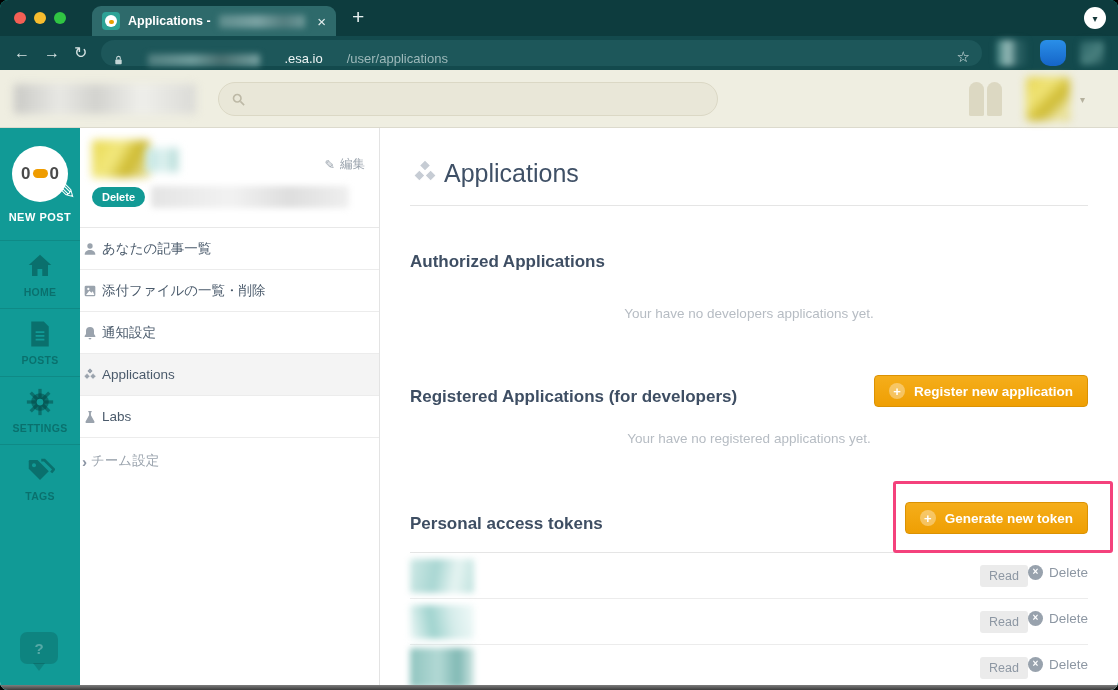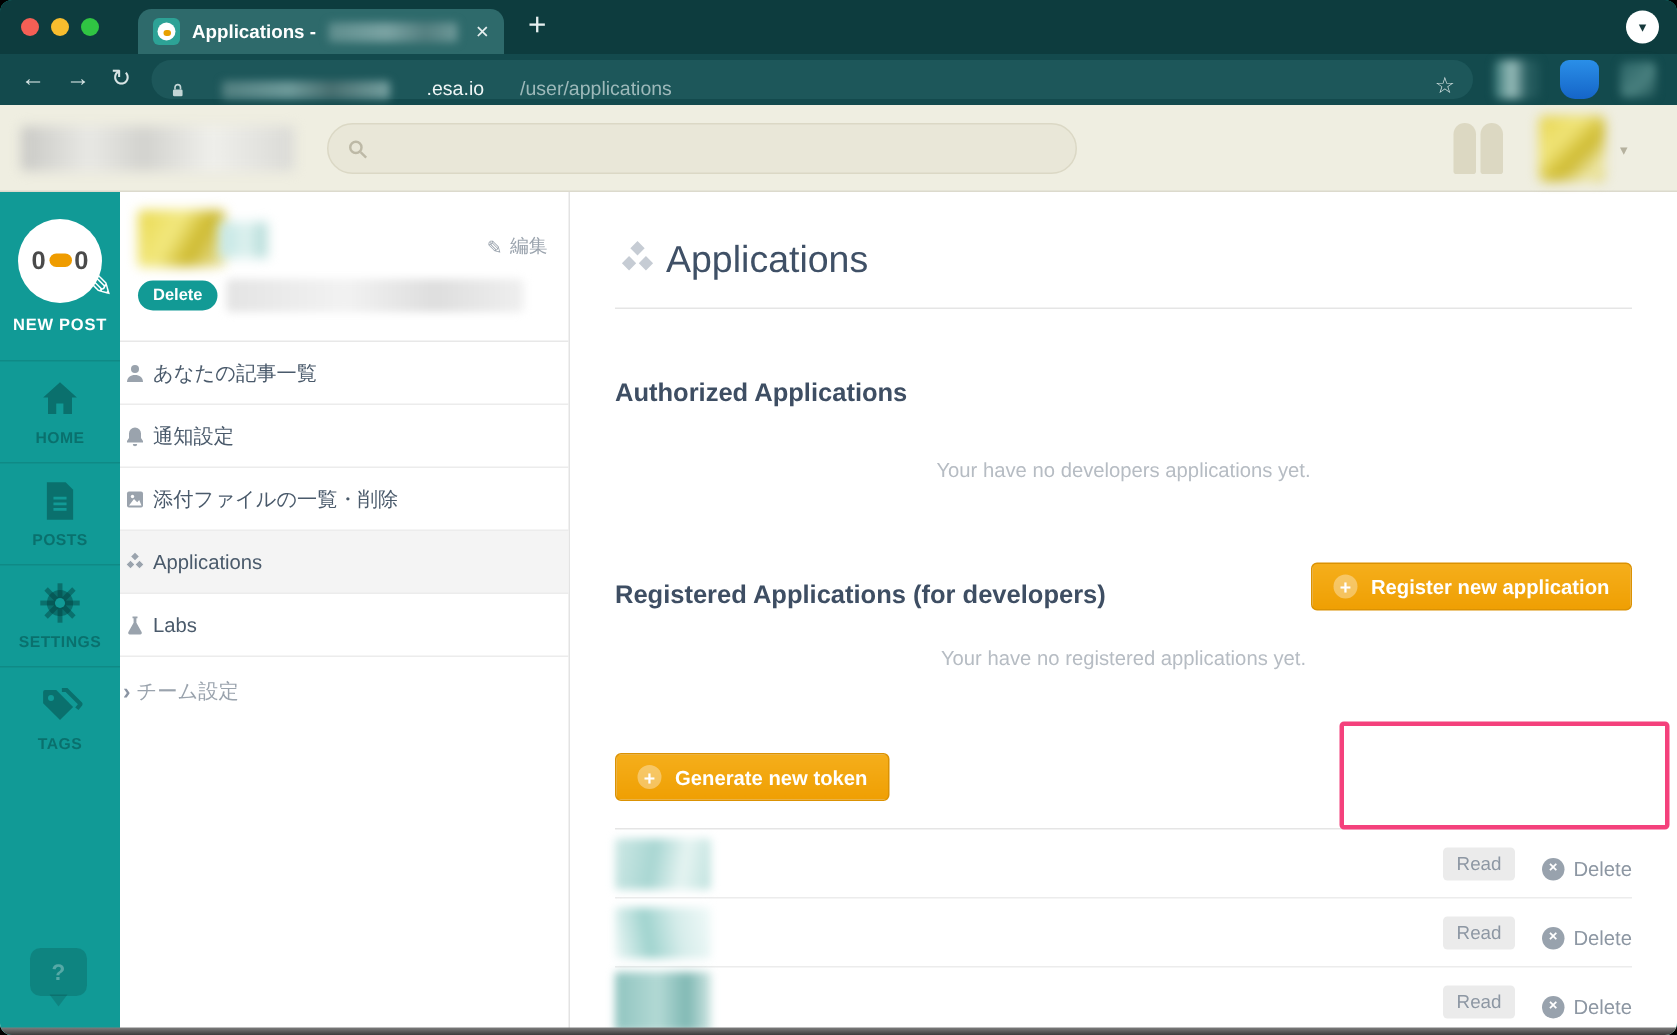--- a/index.html
+++ b/index.html
@@ -117,21 +117,21 @@
   .plus-circle { width:16px; height:16px; border-radius:50%; background:rgba(255,255,255,0.35); color:#fff;
                  display:flex; align-items:center; justify-content:center; font-size:13px; font-weight:700; line-height:1; }
   .annotation { position:absolute; right:-25px; top:-9px; width:220px; height:72px; border:3px solid #f4417c;
                 border-radius:3px; pointer-events:none; }
   .divider-tokens { margin-top:18px; }
   .token-row { height:46px; display:flex; align-items:center; justify-content:space-between; border-bottom:1px solid #ececec; }
   .token-blur { width:64px; height:34px; border-radius:2px; filter:blur(3px); }
   .tb-1 { background:linear-gradient(100deg,#cfe9e6,#a8d6d2 40%,#e6f4f2 70%,#bfe2de); }
   .tb-2 { background:linear-gradient(80deg,#eef8f7,#9fd3ce 35%,#d5ecea 65%,#f1faf9); }
   .tb-3 { background:linear-gradient(90deg,#8fc4bf,#b3d9d5 45%,#7fb8b3 75%,#cfe6e3); height:40px; }
-  .token-actions { display:flex; align-items:flex-end; gap:18px; }
+  .token-actions { display:flex; align-items:flex-start; }
   .read-badge { background:#ebebeb; border-radius:3px; padding:4px 9px; font-size:12.5px; color:#8d97a3; }
   .delete-link { display:flex; gap:6px; align-items:center; color:#8d97a3; font-size:13.5px; cursor:pointer; }
   .delete-icon { width:15px; height:15px; border-radius:50%; background:#98a2ad; color:#fff; font-size:10px;
                  display:flex; align-items:center; justify-content:center; font-weight:700; line-height:1; }
   .bottom-edge { position:absolute; left:0; right:0; bottom:0; height:5px; background:linear-gradient(#7d7d7d,#3c3c3c); }
 </style>
 </head>
 <body>
 
 <div class="stage">
@@ -258,32 +258,32 @@
       </div>
       <div class="menu-item">
         <svg viewBox="0 0 24 24" fill="currentColor">
               <circle cx="12" cy="7.5" r="4"></circle>
               <path d="M4 20.5c0-4.5 3.6-7 8-7s8 2.5 8 7z"></path>
             </svg>
         <span>あなたの記事一覧</span>
       </div>
       <div class="menu-item">
         <svg viewBox="0 0 24 24" fill="currentColor">
-              <path d="M12 3a6 6 0 0 0-6 6v4.5L4 16.5V18h16v-1.5L18 13.5V9a6 6 0 0 0-6-6z"></path>
-              <path d="M9.8 19.5a2.2 2.2 0 0 0 4.4 0z"></path>
-            </svg>
-        <span>通知設定</span>
-      </div>
-      <div class="menu-item">
-        <svg viewBox="0 0 24 24" fill="currentColor">
               <rect x="4" y="4" width="16" height="16" rx="2"></rect>
               <path d="M6 18l5-6.5 3.2 3.2 2-2.2 2.3 5.5z" fill="#fff"></path>
               <circle cx="9.5" cy="9" r="1.7" fill="#fff"></circle>
             </svg>
         <span>添付ファイルの一覧・削除</span>
+      </div>
+      <div class="menu-item">
+        <svg viewBox="0 0 24 24" fill="currentColor">
+              <path d="M12 3a6 6 0 0 0-6 6v4.5L4 16.5V18h16v-1.5L18 13.5V9a6 6 0 0 0-6-6z"></path>
+              <path d="M9.8 19.5a2.2 2.2 0 0 0 4.4 0z"></path>
+            </svg>
+        <span>通知設定</span>
       </div>
       <div class="menu-item active">
         <svg viewBox="0 0 24 24" fill="currentColor" stroke="#f4f4f4" stroke-width="1">
               <rect x="8.8" y="2.8" width="6.4" height="6.4" transform="rotate(45 12 6)"></rect>
               <rect x="4.3" y="10.8" width="6.4" height="6.4" transform="rotate(45 7.5 14)"></rect>
               <rect x="13.3" y="10.8" width="6.4" height="6.4" transform="rotate(45 16.5 14)"></rect>
             </svg>
         <span>Applications</span>
       </div>
       <div class="menu-item">
@@ -315,20 +315,21 @@
       <div class="section-row row-registered">
         <span class="h2">Registered Applications (for developers)</span>
         <button class="orange-btn">
           <span class="plus-circle">+</span>
           <span>Register new application</span>
         </button>
       </div>
       <div class="empty empty-2">Your have no registered applications yet.</div>
 
       <div class="section-row row-tokens">
+        <span class="h2">Personal access tokens</span>
         <button class="orange-btn">
           <span class="plus-circle">+</span>
           <span>Generate new token</span>
         </button>
         <div class="annotation"></div>
       </div>
       <div class="divider divider-tokens"></div>
 
       <div class="token-row">
         <span class="token-blur tb-1"></span>

